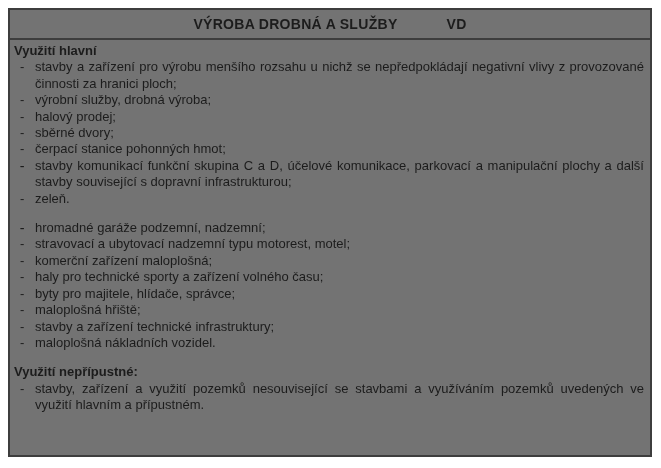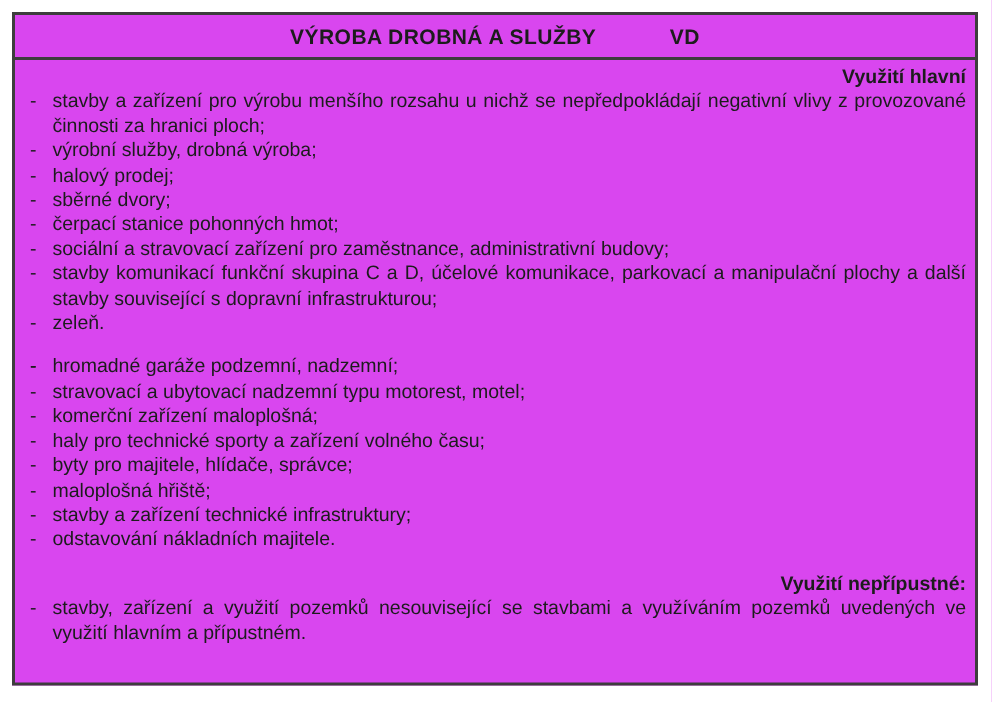--- a/index.html
+++ b/index.html
@@ -16,21 +16,21 @@
     -webkit-font-smoothing: antialiased;
   }
   .doc-box {
     position: absolute;
     left: 8px;
     top: 8px;
     width: 644px;
     height: 449px;
     border: 2px solid #3d3d3d;
     box-sizing: border-box;
-    background: #d946ef;
+    background: #737373;
   }
   .title-band {
     height: 28px;
     border-bottom: 2px solid #3d3d3d;
     display: flex;
     align-items: center;
     justify-content: center;
     font-weight: bold;
     font-size: 14px;
     letter-spacing: 0.3px;
@@ -43,21 +43,20 @@
   .body-area {
     padding: 3px 6px 0 4px;
   }
   .section + .section {
     margin-top: 13px;
   }
   .section-heading {
     font-weight: bold;
     font-size: 13px;
     line-height: 16.4px;
-    text-align: right;
   }
   ul.item-list {
     list-style: none;
     margin: 0;
     padding: 0;
   }
   li.item {
     position: relative;
     padding-left: 21px;
     font-size: 13px;
@@ -81,36 +80,36 @@
   </div>
   <div class="body-area">
     <div class="section">
       <div class="section-heading">Využití hlavní</div>
       <ul class="item-list">
           <li class="item"><span class="dash">-</span><span>stavby a zařízení pro výrobu menšího rozsahu u nichž se nepředpokládají negativní vlivy z provozované činnosti za hranici ploch;</span></li>
           <li class="item"><span class="dash">-</span><span>výrobní služby, drobná výroba;</span></li>
           <li class="item"><span class="dash">-</span><span>halový prodej;</span></li>
           <li class="item"><span class="dash">-</span><span>sběrné dvory;</span></li>
           <li class="item"><span class="dash">-</span><span>čerpací stanice pohonných hmot;</span></li>
-          <li class="item"><span class="dash">-</span><span>sociální a stravovací zařízení pro zaměstnance, administrativní budovy;</span></li>
+          <li class="item"><span class="dash">-</span></li>
           <li class="item"><span class="dash">-</span><span>stavby komunikací funkční skupina C a D, účelové komunikace, parkovací a manipulační plochy a další stavby související s dopravní infrastrukturou;</span></li>
           <li class="item"><span class="dash">-</span><span>zeleň.</span></li>
         </ul>
     </div>
     <div class="section">
       <ul class="item-list">
           <li class="item"><span class="dash">-</span></li>
           <li class="item"><span class="dash">-</span><span>hromadné garáže podzemní, nadzemní;</span></li>
           <li class="item"><span class="dash">-</span><span>stravovací a ubytovací nadzemní typu motorest, motel;</span></li>
           <li class="item"><span class="dash">-</span><span>komerční zařízení maloplošná;</span></li>
           <li class="item"><span class="dash">-</span><span>haly pro technické sporty a zařízení volného času;</span></li>
           <li class="item"><span class="dash">-</span><span>byty pro majitele, hlídače, správce;</span></li>
           <li class="item"><span class="dash">-</span><span>maloplošná hřiště;</span></li>
           <li class="item"><span class="dash">-</span><span>stavby a zařízení technické infrastruktury;</span></li>
-          <li class="item"><span class="dash">-</span><span>odstavování nákladních majitele.</span></li>
+          <li class="item"><span class="dash">-</span><span>maloplošná nákladních vozidel.</span></li>
         </ul>
     </div>
     <div class="section">
       <div class="section-heading">Využití nepřípustné:</div>
       <ul class="item-list">
           <li class="item"><span class="dash">-</span><span>stavby, zařízení a využití pozemků nesouvisející se stavbami a využíváním pozemků uvedených ve využití hlavním a přípustném.</span></li>
         </ul>
     </div>
   </div>
 </div>

